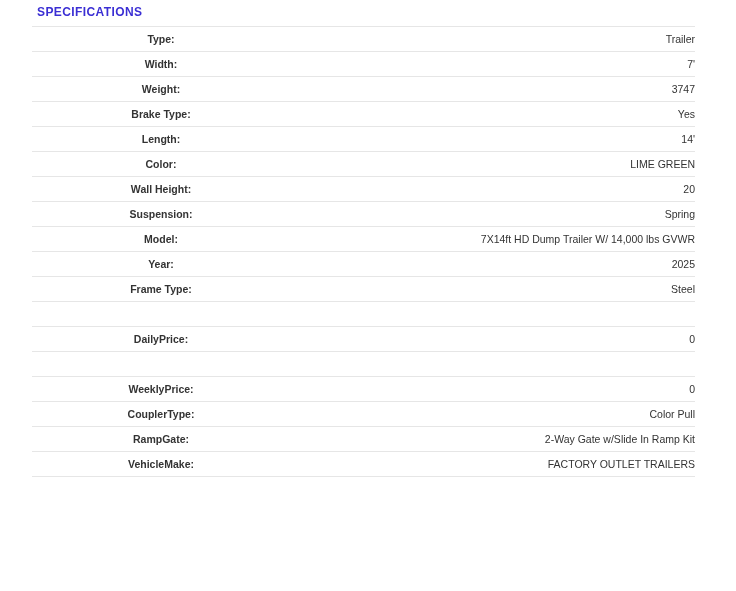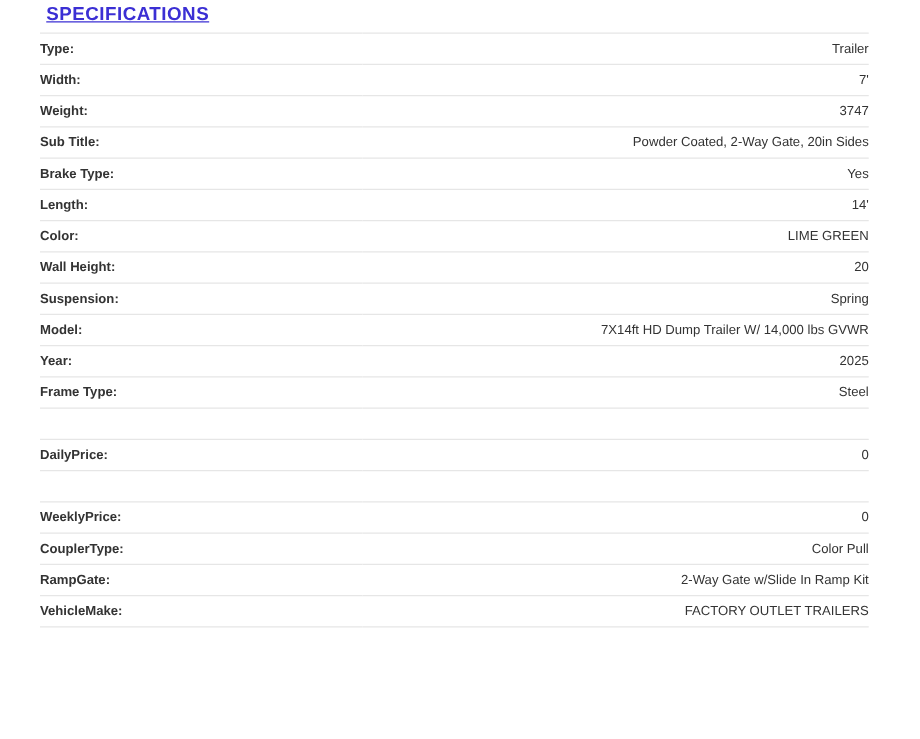--- a/index.html
+++ b/index.html
@@ -20,47 +20,46 @@
     height: 591px;
     box-sizing: border-box;
   }
   .spec-panel {
     position: absolute;
     left: 32px;
     top: 0;
     width: 663px;
   }
   .spec-title {
-    font-size: 15px;
+    font-size: 12px;
     font-weight: bold;
     color: #3b2fd4;
     letter-spacing: 0.4px;
     padding: 6px 0 8px 5px;
     line-height: 12px;
-    text-decoration: underline;
   }
   table.spec-table {
     border-collapse: collapse;
     width: 663px;
     table-layout: fixed;
   }
   table.spec-table tr {
     height: 25px;
   }
   table.spec-table td {
     border-top: 1px solid #e6e6e6;
     font-size: 10.5px;
     vertical-align: middle;
     padding: 0;
     height: 25px;
     box-sizing: border-box;
   }
   td.label-cell {
     width: 258px;
-    text-align: left;
+    text-align: center;
     font-weight: bold;
     color: #333333;
     padding-right: 10px;
   }
   td.value-cell {
     width: 405px;
     text-align: right;
     color: #333333;
     padding-left: 10px;
     font-weight: normal;
@@ -87,24 +86,20 @@
           <td class="label-cell">Type:</td>
           <td class="value-cell">Trailer</td>
         </tr>
         <tr>
           <td class="label-cell">Width:</td>
           <td class="value-cell">7'</td>
         </tr>
         <tr>
           <td class="label-cell">Weight:</td>
           <td class="value-cell">3747</td>
-        </tr>
-        <tr>
-          <td class="label-cell">Sub Title:</td>
-          <td class="value-cell">Powder Coated, 2-Way Gate, 20in Sides</td>
         </tr>
         <tr>
           <td class="label-cell">Brake Type:</td>
           <td class="value-cell">Yes</td>
         </tr>
         <tr>
           <td class="label-cell">Length:</td>
           <td class="value-cell">14'</td>
         </tr>
         <tr>

